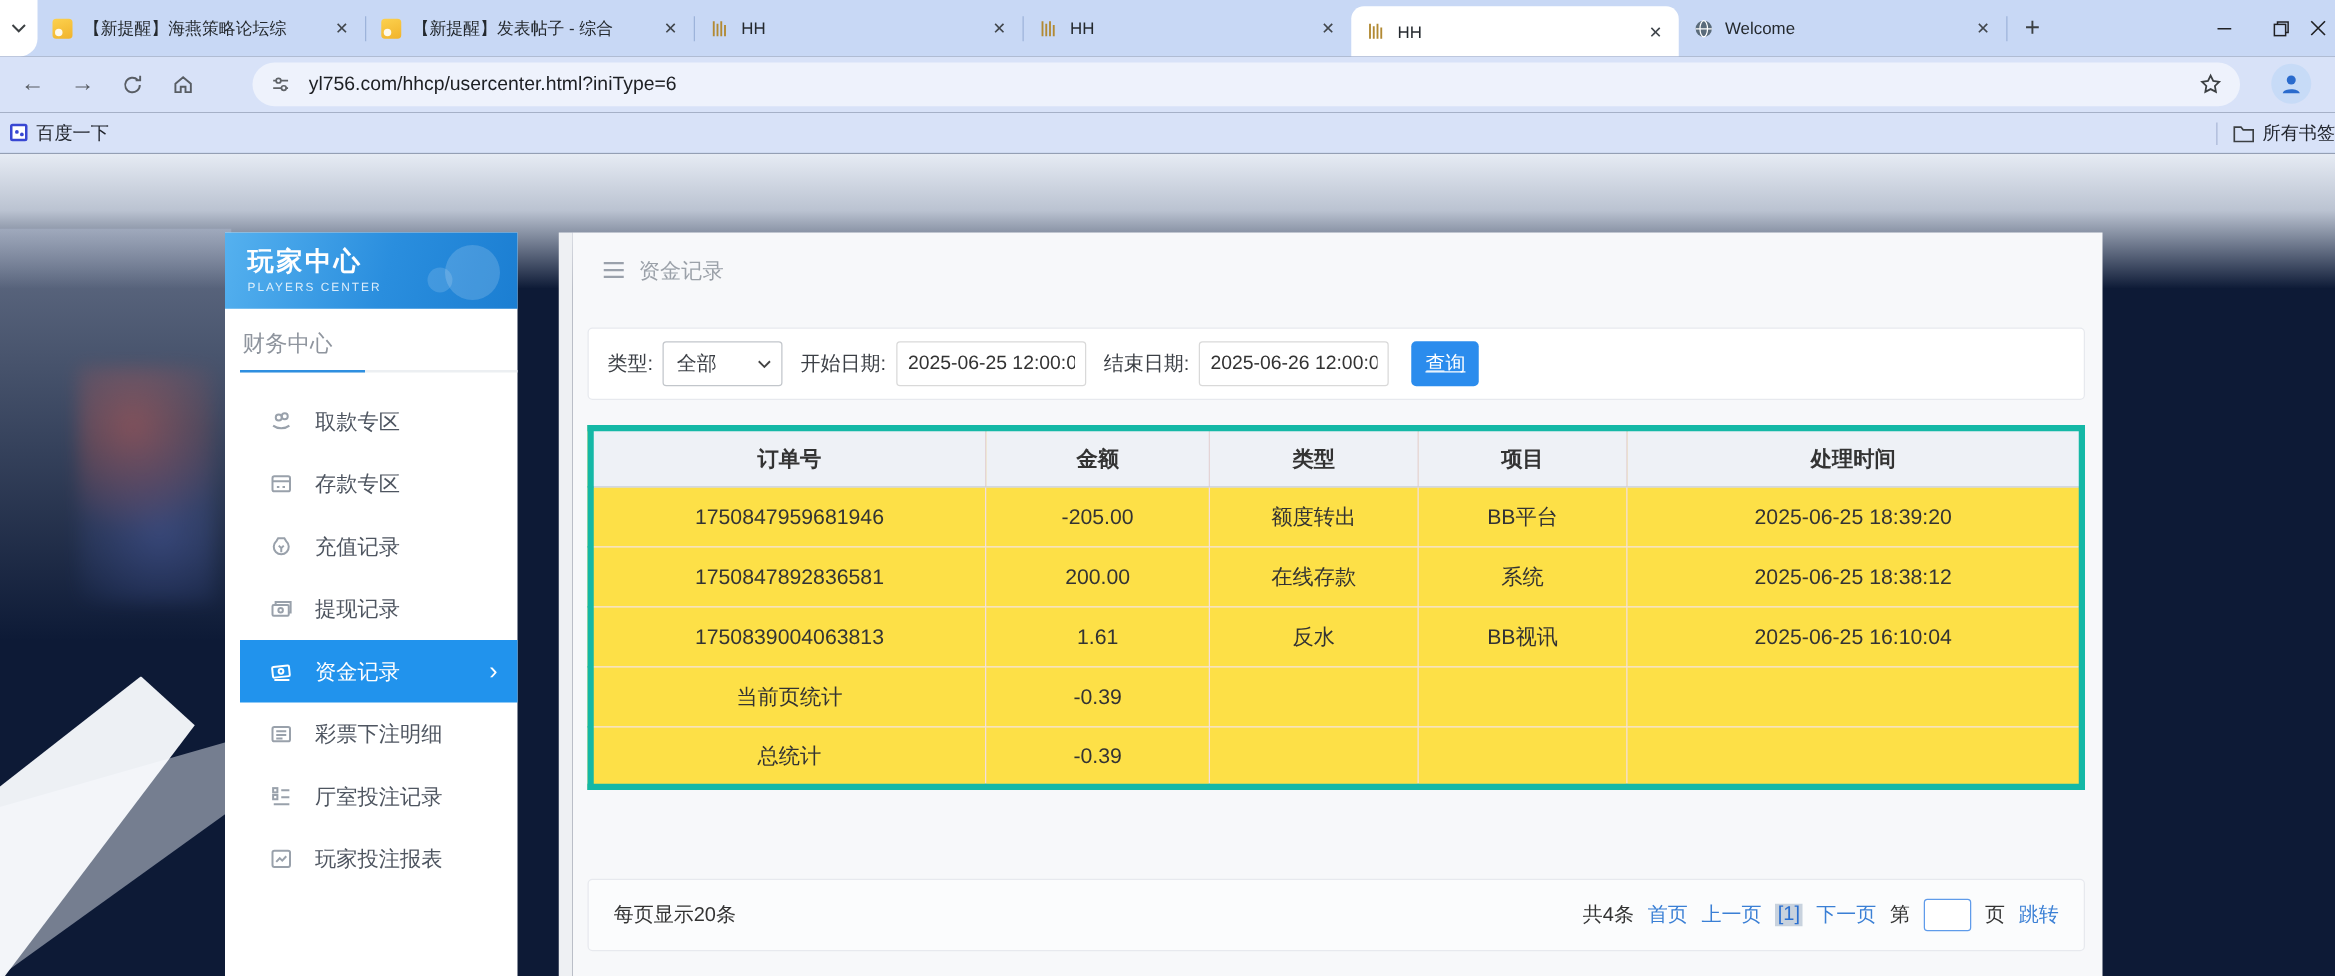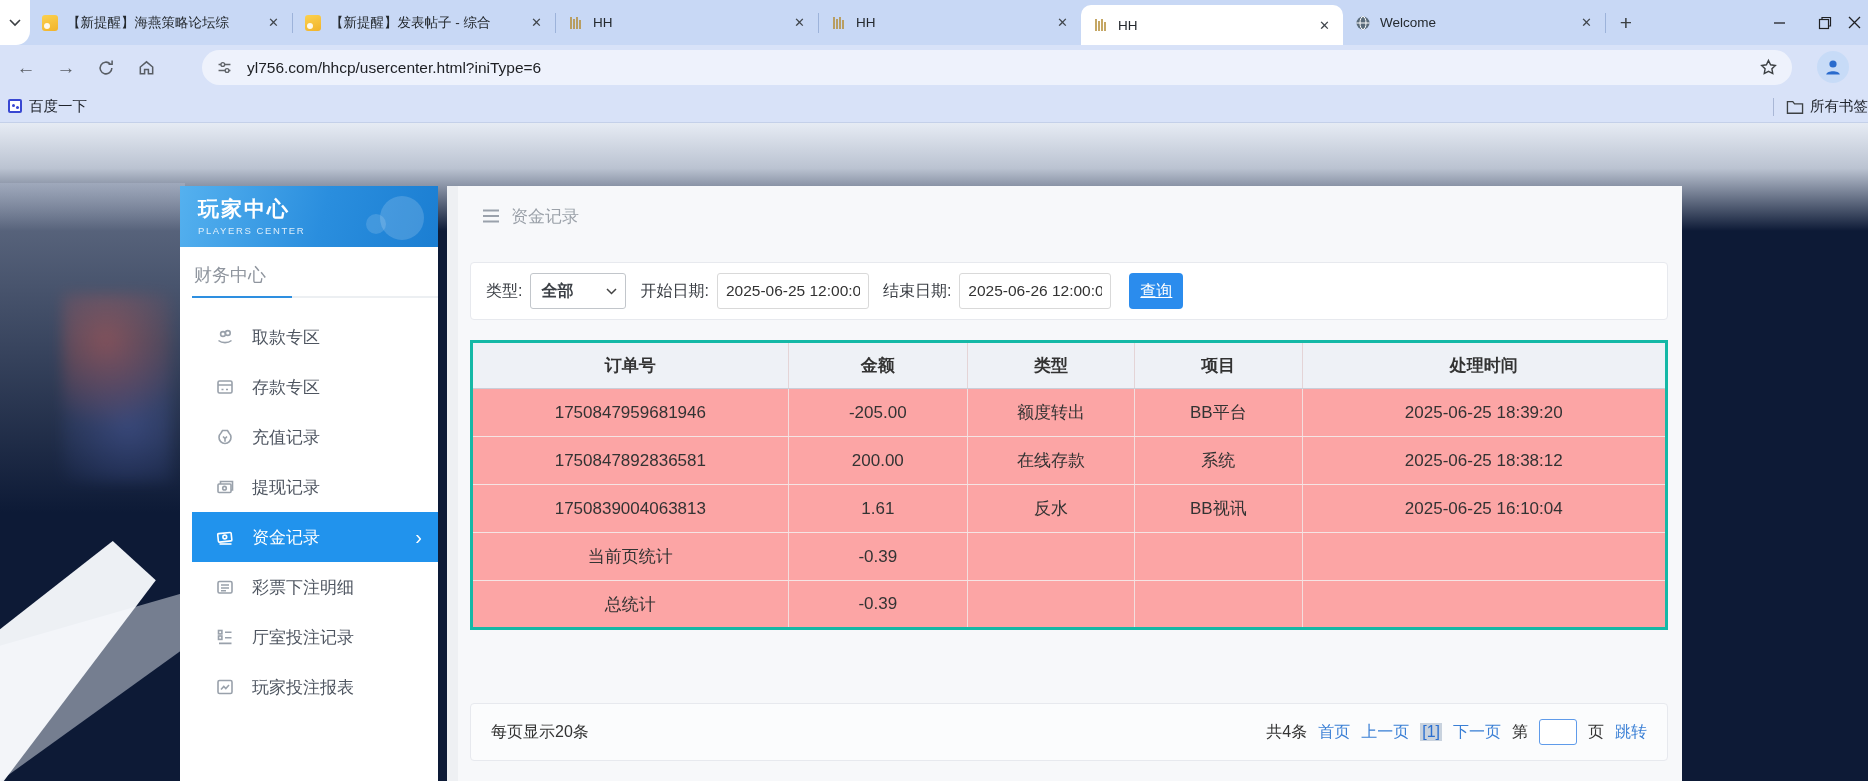--- a/index.html
+++ b/index.html
@@ -60,21 +60,21 @@
           background:linear-gradient(to bottom, rgba(170,180,200,.55), rgba(170,180,200,0)); }
   .photoblur { position:absolute; left:62px; top:170px; width:110px; height:190px; filter:blur(7px); opacity:.65;
           background: radial-gradient(circle at 40% 25%, rgba(215,95,85,.7), transparent 55%),
                       radial-gradient(circle at 60% 70%, rgba(95,115,205,.55), transparent 60%); }
   .wedge1 { position:absolute; left:0; top:418px; width:205px; height:245px; background:rgba(250,252,255,.95);
           clip-path: polygon(0 36%, 55% 0, 76% 16%, 0 100%); }
   .wedge2 { position:absolute; left:0; top:470px; width:235px; height:188px; background:rgba(245,249,255,.45);
           clip-path: polygon(0 28%, 78% 0, 100% 10%, 0 100%); }
 
   
-  .sidebar { position:absolute; left:180px; top:63px; width:258px; bottom:0; background:#fff; }
+  .sidebar { position:absolute; left:180px; top:63px; width:234px; bottom:0; background:#fff; }
   .gap { position:absolute; left:447px; top:63px; width:11px; bottom:0; background:#eef0f3; }
   .sb-head { height:61px; background:linear-gradient(105deg,#55b1ef 0%,#2a8ede 55%,#1b7ed2 100%);
              padding:9px 0 0 18px; position:relative; overflow:hidden; }
   .sb-head::before { content:""; position:absolute; right:14px; top:10px; width:44px; height:44px;
              border-radius:50%; background:rgba(255,255,255,.16); }
   .sb-head::after { content:""; position:absolute; right:52px; top:28px; width:20px; height:20px;
              border-radius:50%; background:rgba(255,255,255,.14); }
   .sb-title { color:#fff; font-size:21px; font-weight:bold; letter-spacing:2px; }
   .sb-sub { color:rgba(255,255,255,.82); font-size:9.5px; letter-spacing:1.6px; margin-top:2px; }
   .section-title { margin:16px 18px 9px 14px; font-size:18px; color:#8f959e; }
@@ -91,28 +91,28 @@
 
   
   .main { position:absolute; left:458px; top:63px; width:1224px; bottom:0; background:#f7f8fa; }
   .main-title { height:60px; display:flex; align-items:center; padding-left:24px; color:#9ba1a9; }
   .main-title .txt { font-size:17px; margin-left:11px; }
   .card { position:absolute; left:12px; right:14px; background:#fff; border:1px solid #e7e9ee; border-radius:4px; }
   .filter { top:76px; height:58px; display:flex; align-items:center; padding-left:15px; font-size:16px; color:#3b3f45; }
   .f-label { margin-right:8px; }
   .selectbox { width:96px; height:36px; border:1px solid #c2c6cb; border-radius:3px; background:#fff;
                display:flex; align-items:center; padding:0 8px 0 10px; margin-right:14px; }
-  .selectbox .val { flex:1;font-weight:bold; }
+  .selectbox .val { flex:1; }
   .f-input { width:152px; height:36px; border:1px solid #d9d9d9; border-radius:3px; font-size:15.5px;
              color:#333; padding:0 8px; margin-right:14px; font-family:"Liberation Sans",sans-serif; text-align:left; }
   .btn-query { width:54px; height:36px; background:#2b8ced; color:#fff; border:none; border-radius:4px;
                font-size:16px; margin-left:4px; cursor:pointer; font-family:inherit;text-decoration:underline; }
 
   .tablewrap { position:absolute; top:154px; left:12px; right:14px; }
-  table.rec { width:100%; border-collapse:collapse; background:#fca5a5; border:3px solid #14b8a6; }
+  table.rec { width:100%; border-collapse:collapse; background:#fde047; border:5px solid #14b8a6; }
   table.rec th { height:47px; background:#eef1f6; font-size:17px; font-weight:bold; color:#333;
                  border-right:1px solid #e4d4d6; border-bottom:1px solid #c9ced8; }
   table.rec td { height:48px; font-size:17px; color:#333; text-align:center;
                  border-right:1px solid #f3dede; border-bottom:1px solid #f5e4e4; }
   table.rec th:last-child, table.rec td:last-child { border-right:none; }
 
   .pager { top:517px; height:58px; background:#fbfcfd; display:flex; align-items:center;
            justify-content:space-between; padding:0 20px; font-size:16px; color:#333; }
   .pager .right { display:flex; align-items:center; gap:11px; }
   .plink { color:#3a7fd5; cursor:pointer; }

